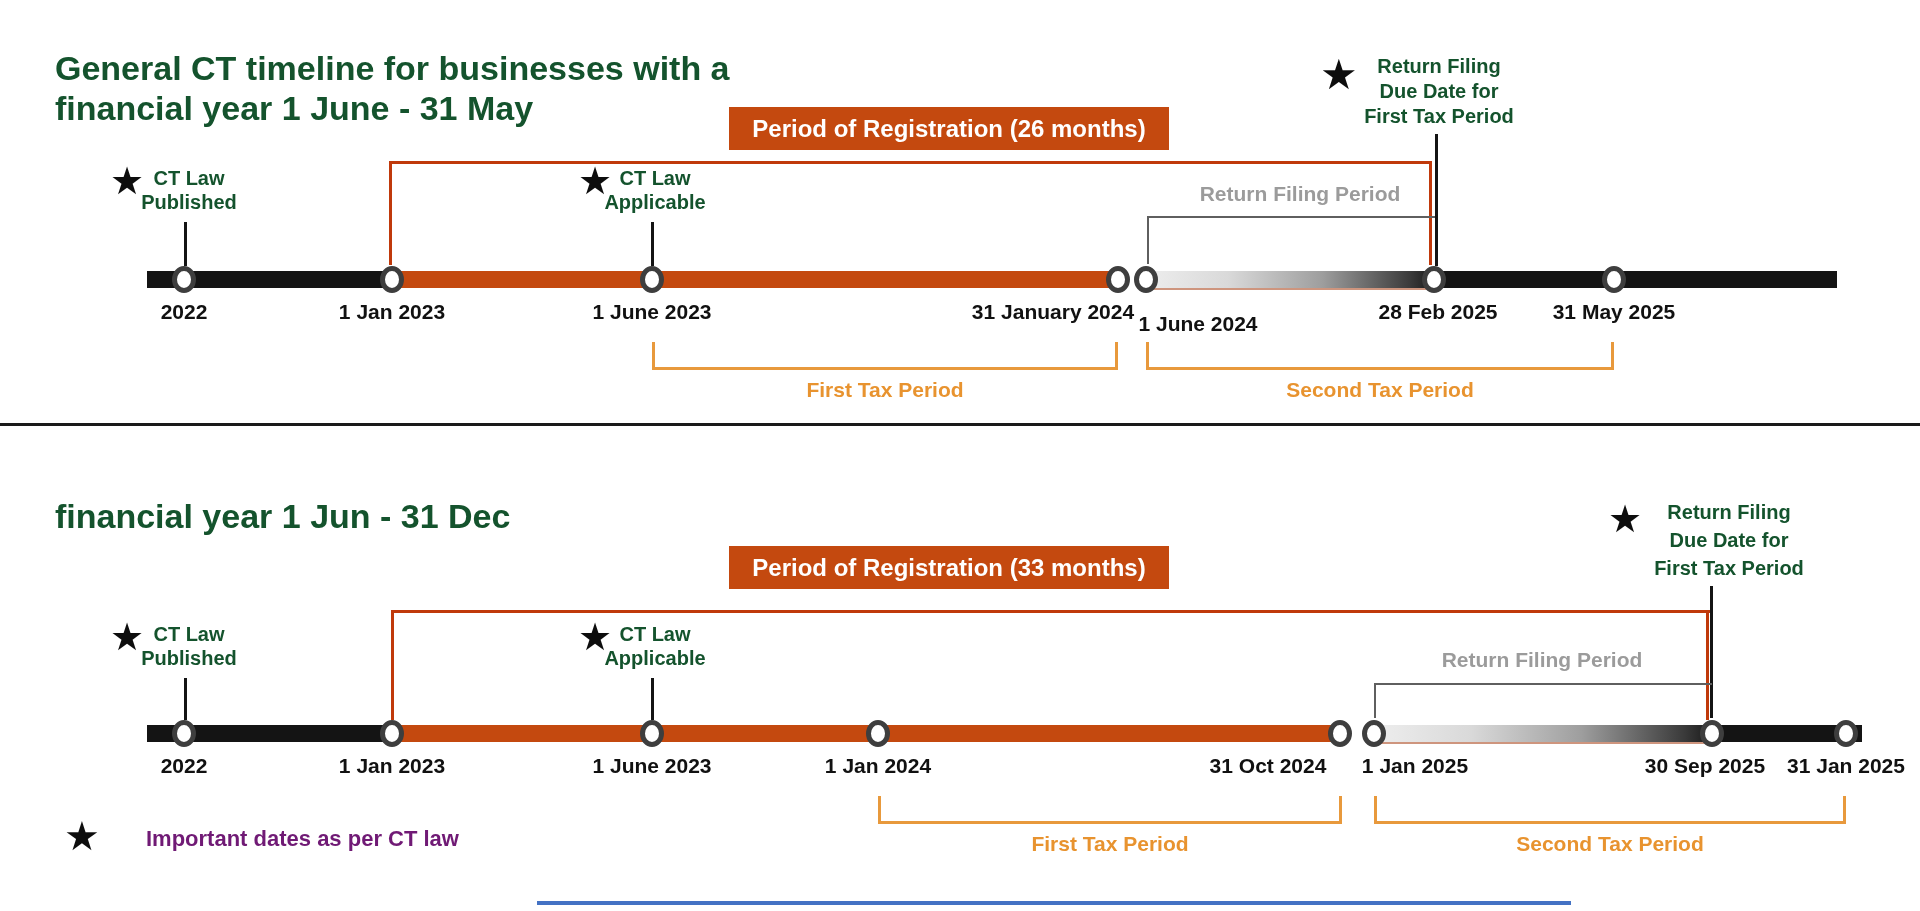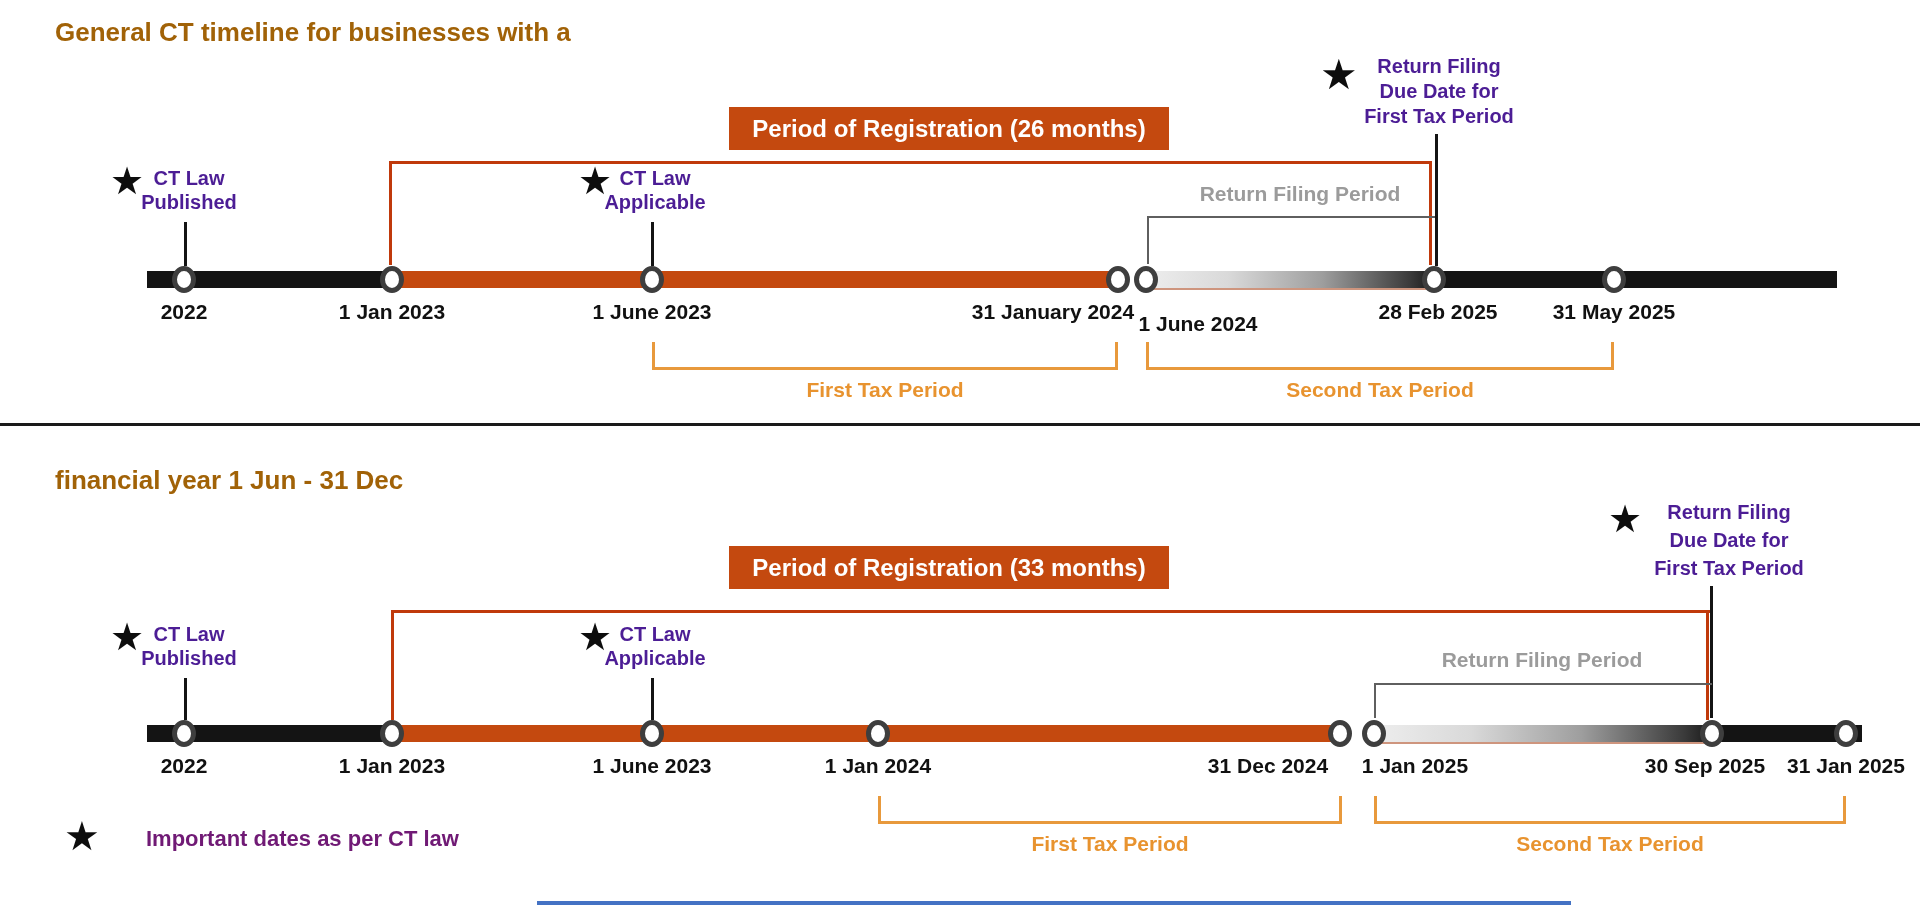--- a/index.html
+++ b/index.html
@@ -1,25 +1,25 @@
 <!DOCTYPE html>
 <html><head>
 <meta charset="utf-8">
 <style>
   html,body{margin:0;padding:0;background:#fff;}
   .page{position:relative;width:1920px;height:911px;background:#ffffff;overflow:hidden;
         font-family:"Liberation Sans","DejaVu Sans",sans-serif;color:#111;}
-  .title{position:absolute;font-weight:700;font-size:26px;line-height:40px;color:#a16207;white-space:nowrap;}
+  .title{position:absolute;font-weight:700;font-size:34px;line-height:40px;color:#14532d;white-space:nowrap;margin-top:36px;}
   .banner{position:absolute;width:440px;height:43px;background:#C4490F;color:#fff;
           font-weight:700;font-size:24px;text-align:center;line-height:43px;white-space:nowrap;}
   .redline{position:absolute;background:#C0390B;}
   .grayline{position:absolute;background:#5F5F5F;}
   .blackline{position:absolute;background:#141414;}
   .star{position:absolute;color:#0d0d0d;line-height:1;}
-  .note{position:absolute;font-weight:700;font-size:20px;line-height:25px;text-align:center;color:#4c1d95;}
+  .note{position:absolute;font-weight:700;font-size:20px;line-height:25px;text-align:center;color:#14532d;}
   .graynote{position:absolute;font-weight:700;font-size:21px;color:#9B9B9B;text-align:center;white-space:nowrap;}
   .stick{position:absolute;width:3px;background:#141414;}
   .seg{position:absolute;height:17px;}
   .seg.black{background:#141414;}
   .seg.orange{background:#C4490F;}
   .seg.grad{background:linear-gradient(90deg,#EFEFEF 0%,#D9D9D9 30%,#9E9E9E 62%,#3A3A3A 92%,#191919 100%);}
   .redunder{position:absolute;height:2px;background:rgba(165,62,20,0.55);}
   .dot{position:absolute;width:24px;height:27px;border:5px solid #3E3E3E;background:#fff;
        border-radius:50%;box-sizing:border-box;}
   .date{position:absolute;transform:translateX(-50%);font-weight:700;font-size:21px;color:#111;white-space:nowrap;}
@@ -32,20 +32,21 @@
 </style>
 </head>
 <body>
 
 <div class="page">
 
   <div>
 
     <div class="title" style="left:55px;top:12px;">
       <div>General CT timeline for businesses with a</div>
+      <div>financial year 1 June - 31 May</div>
     </div>
 
     <div class="banner" style="left:729px;top:107px;">Period of Registration (26 months)</div>
 
     <div class="redline" style="left:389px;top:161px;width:1043px;height:3px;"></div>
     <div class="redline" style="left:389px;top:161px;width:3px;height:104px;"></div>
     <div class="redline" style="left:1429px;top:161px;width:3px;height:104px;"></div>
 
     <div class="star" style="left:1320px;top:54px;font-size:42px;">★</div>
     <div class="note" style="left:1358px;top:54px;width:162px;">
@@ -153,21 +154,21 @@
     <div class="dot" style="left:866px;top:720px;"></div>
     <div class="dot" style="left:1328px;top:720px;"></div>
     <div class="dot" style="left:1362px;top:720px;"></div>
     <div class="dot" style="left:1700px;top:720px;"></div>
     <div class="dot" style="left:1834px;top:720px;"></div>
 
     <div class="date" style="left:184px;top:754px;">2022</div>
     <div class="date" style="left:392px;top:754px;">1 Jan 2023</div>
     <div class="date" style="left:652px;top:754px;">1 June 2023</div>
     <div class="date" style="left:878px;top:754px;">1 Jan 2024</div>
-    <div class="date" style="left:1268px;top:754px;">31 Dec 2024</div>
+    <div class="date" style="left:1268px;top:754px;">31 Oct 2024</div>
     <div class="date" style="left:1415px;top:754px;">1 Jan 2025</div>
     <div class="date" style="left:1705px;top:754px;">30 Sep 2025</div>
     <div class="date" style="left:1846px;top:754px;">31 Jan 2025</div>
 
     <div class="obracket" style="left:878px;top:796px;width:464px;"></div>
     <div class="obracket" style="left:1374px;top:796px;width:472px;"></div>
     <div class="operiod" style="left:1110px;top:832px;">First Tax Period</div>
     <div class="operiod" style="left:1610px;top:832px;">Second Tax Period</div>
   </div>
 

